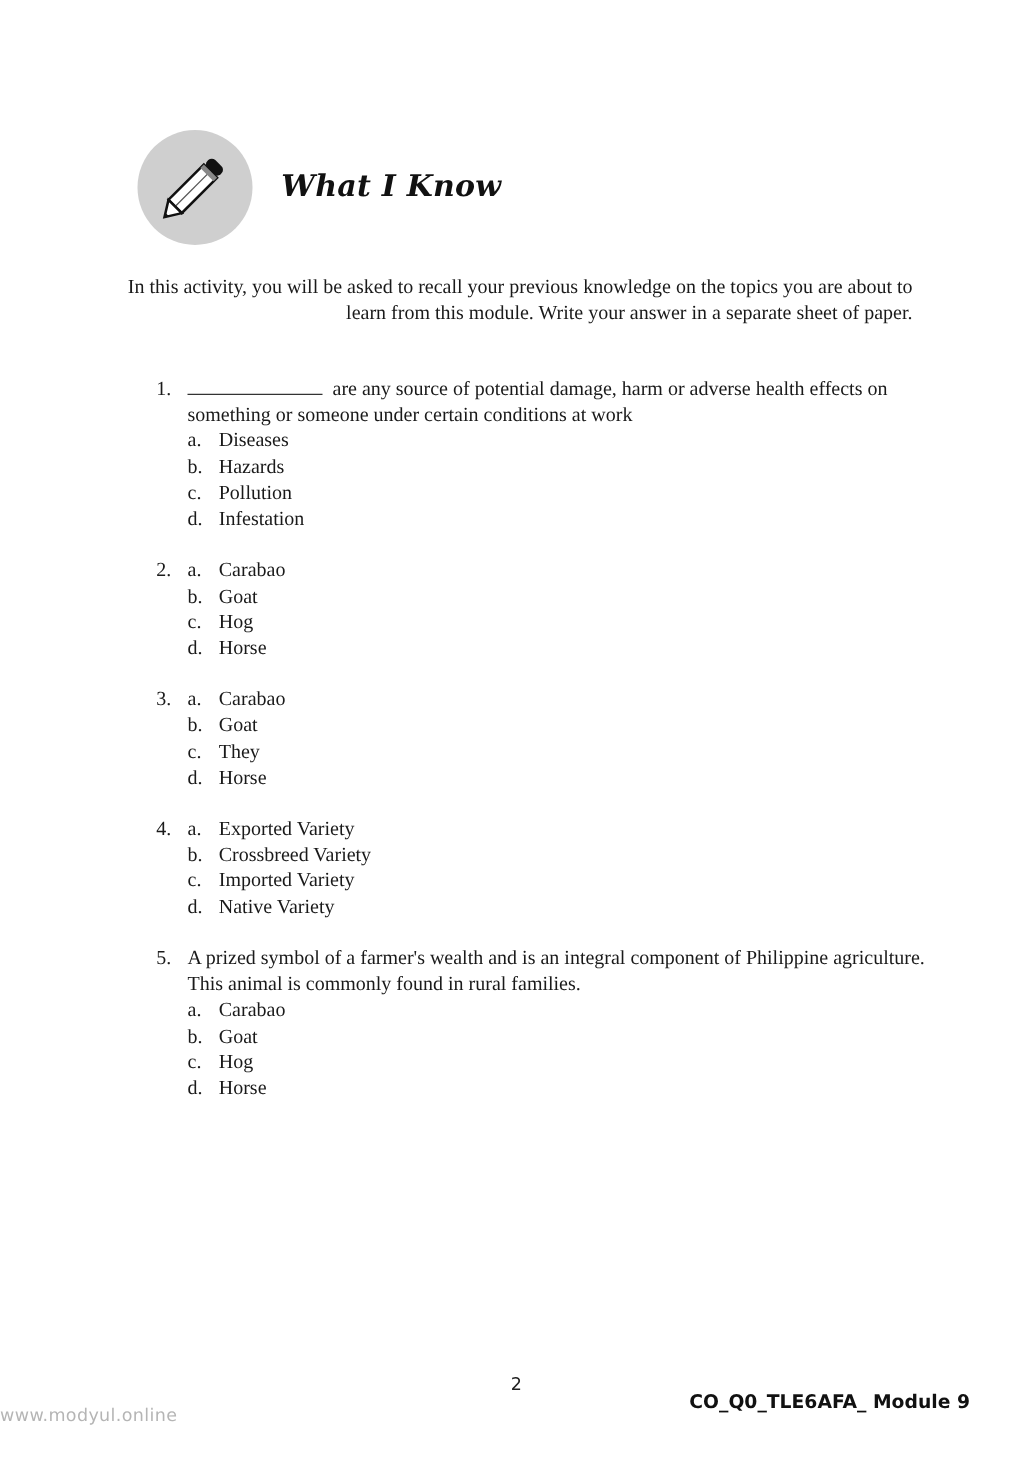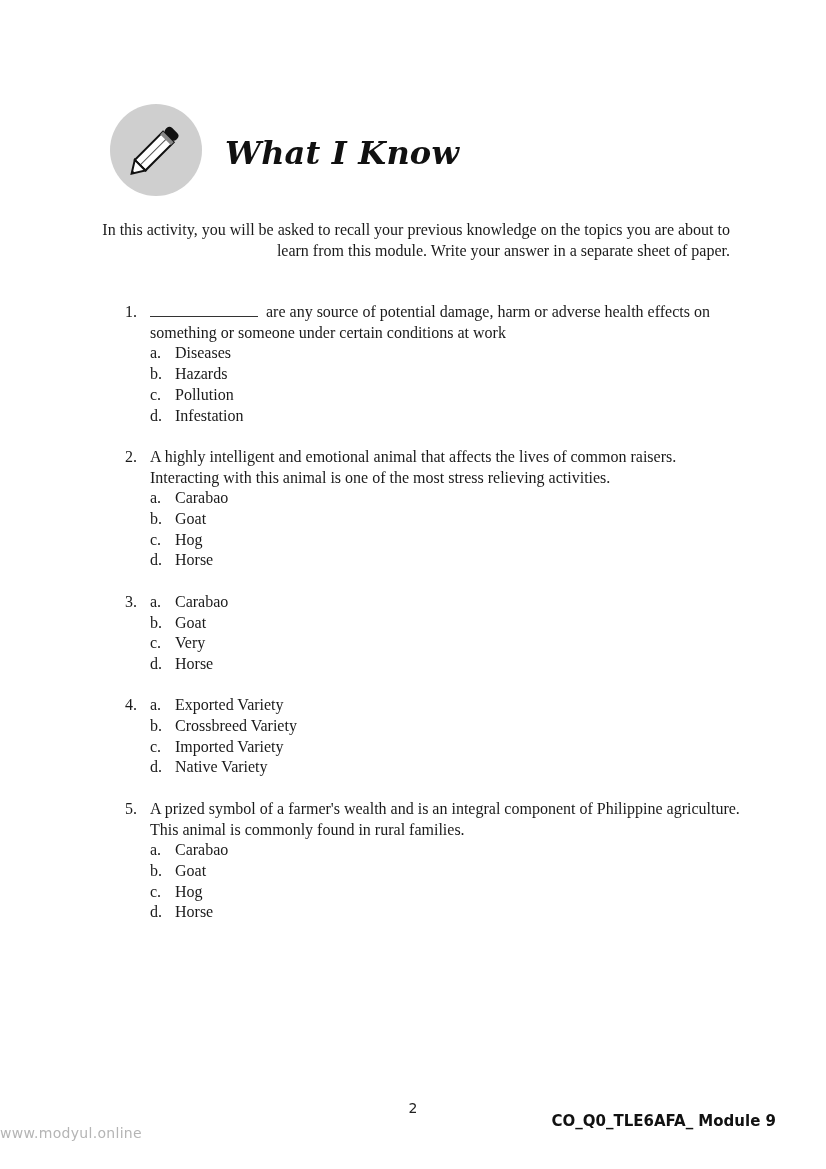--- a/index.html
+++ b/index.html
@@ -1,21 +1,21 @@
 <!DOCTYPE html>
 <html><head>
 <meta charset="utf-8">
 <style>
   html, body { margin: 0; padding: 0; background: #ffffff; }
   body { width: 826px; height: 1169px; position: relative; overflow: hidden;
          font-family: "DejaVu Serif", "Liberation Serif", serif; color: #1a1a1a; }
   .header { position: absolute; left: 110px; top: 104px; width: 400px; height: 92px; }
   .icon-circle { position: absolute; left: 0; top: 0; width: 92px; height: 92px; border-radius: 50%; background: #cfcfcf; }
   .icon-circle svg { position: absolute; left: 0; top: 0; }
-  .title { position: absolute; left: 115px; top: 30px; font-family: "DejaVu Serif", serif; font-weight: bold; font-style: italic; font-size: 32px; color: #111; letter-spacing: 0.2px; }
+  .title { position: absolute; left: 115px; top: 30px; font-family: "DejaVu Serif", serif; font-weight: bold; font-style: italic; font-size: 24px; color: #111; letter-spacing: 0.2px; }
   .intro { position: absolute; left: 100px; top: 220px; width: 630px; font-size: 14.4px; line-height: 20.7px; font-family: "Liberation Serif", serif; font-size: 16px; text-align: right; }
   .questions { position: absolute; left: 125px; top: 302px; width: 615px; font-family: "Liberation Serif", serif; font-size: 16px; line-height: 20.7px; }
   .q { position: relative; padding-left: 25px; margin-bottom: 20.7px; }
   .q-num { position: absolute; left: 0; top: 0; }
   .blank { display: inline-block; width: 108px; border-bottom: 1px solid #333; height: 12px; margin-right: 4px; vertical-align: baseline; }
   .opts { margin: 0; padding: 0; list-style: none; }
   .opt { position: relative; padding-left: 25px; }
   .opt-letter { position: absolute; left: 0; top: 0; }
   .page-num { position: absolute; left: 0; width: 826px; top: 1100px; text-align: center; font-family: "DejaVu Sans", sans-serif; font-size: 14px; color: #222; }
   .watermark { position: absolute; left: 0; width: 826px; top: 1125px; text-align: left; font-family: "DejaVu Sans", sans-serif; font-size: 14px; color: #b5b5b5; letter-spacing: 0.3px; }
@@ -53,35 +53,34 @@
     <ul class="opts">
       <li class="opt"><span class="opt-letter">a.</span><span>Diseases</span></li>
       <li class="opt"><span class="opt-letter">b.</span><span>Hazards</span></li>
       <li class="opt"><span class="opt-letter">c.</span><span>Pollution</span></li>
       <li class="opt"><span class="opt-letter">d.</span><span>Infestation</span></li>
     </ul>
   </div>
 
   <div class="q">
     <span class="q-num">2.</span>
-    <div>A highly intelligent and emotional animal that affects the lives of common raisers. Interacting with this animal is one of the most stress relieving activities.</div>
     <ul class="opts">
       <li class="opt"><span class="opt-letter">a.</span><span>Carabao</span></li>
       <li class="opt"><span class="opt-letter">b.</span><span>Goat</span></li>
       <li class="opt"><span class="opt-letter">c.</span><span>Hog</span></li>
       <li class="opt"><span class="opt-letter">d.</span><span>Horse</span></li>
     </ul>
   </div>
 
   <div class="q">
     <span class="q-num">3.</span>
     <ul class="opts">
       <li class="opt"><span class="opt-letter">a.</span><span>Carabao</span></li>
       <li class="opt"><span class="opt-letter">b.</span><span>Goat</span></li>
-      <li class="opt"><span class="opt-letter">c.</span><span>Very</span></li>
+      <li class="opt"><span class="opt-letter">c.</span><span>They</span></li>
       <li class="opt"><span class="opt-letter">d.</span><span>Horse</span></li>
     </ul>
   </div>
 
   <div class="q">
     <span class="q-num">4.</span>
     <ul class="opts">
       <li class="opt"><span class="opt-letter">a.</span><span>Exported Variety</span></li>
       <li class="opt"><span class="opt-letter">b.</span><span>Crossbreed Variety</span></li>
       <li class="opt"><span class="opt-letter">c.</span><span>Imported Variety</span></li>

